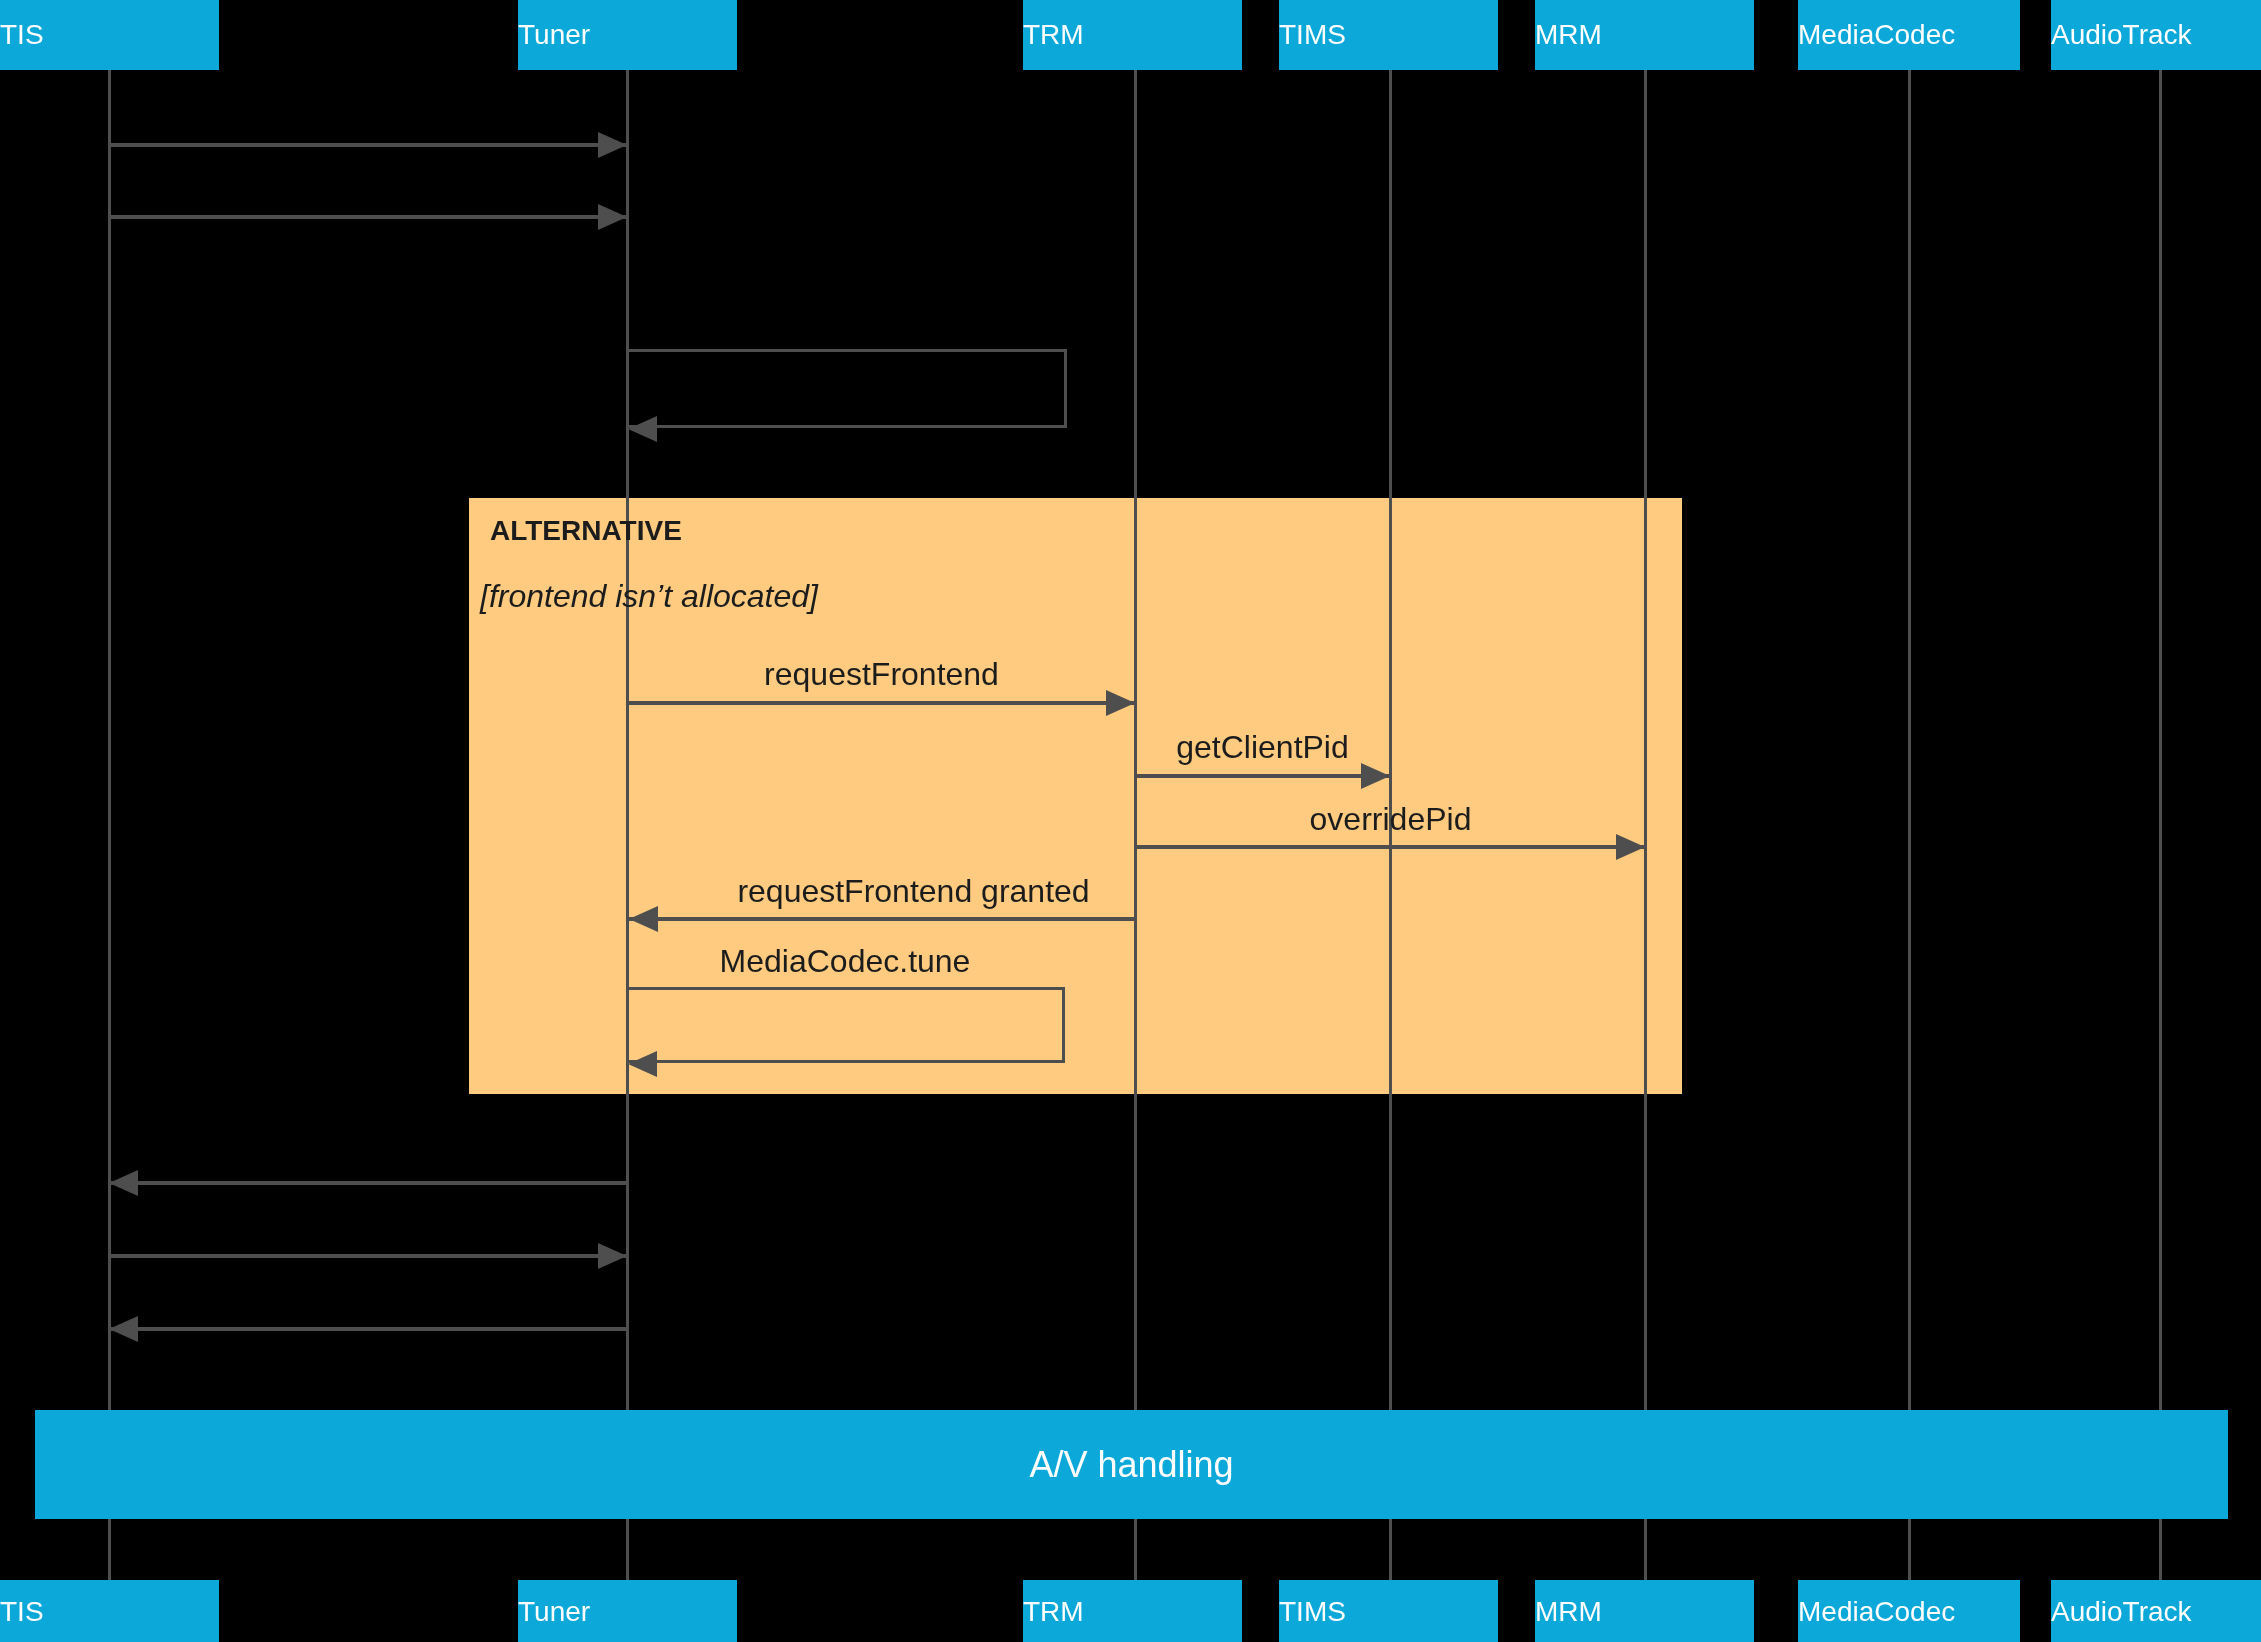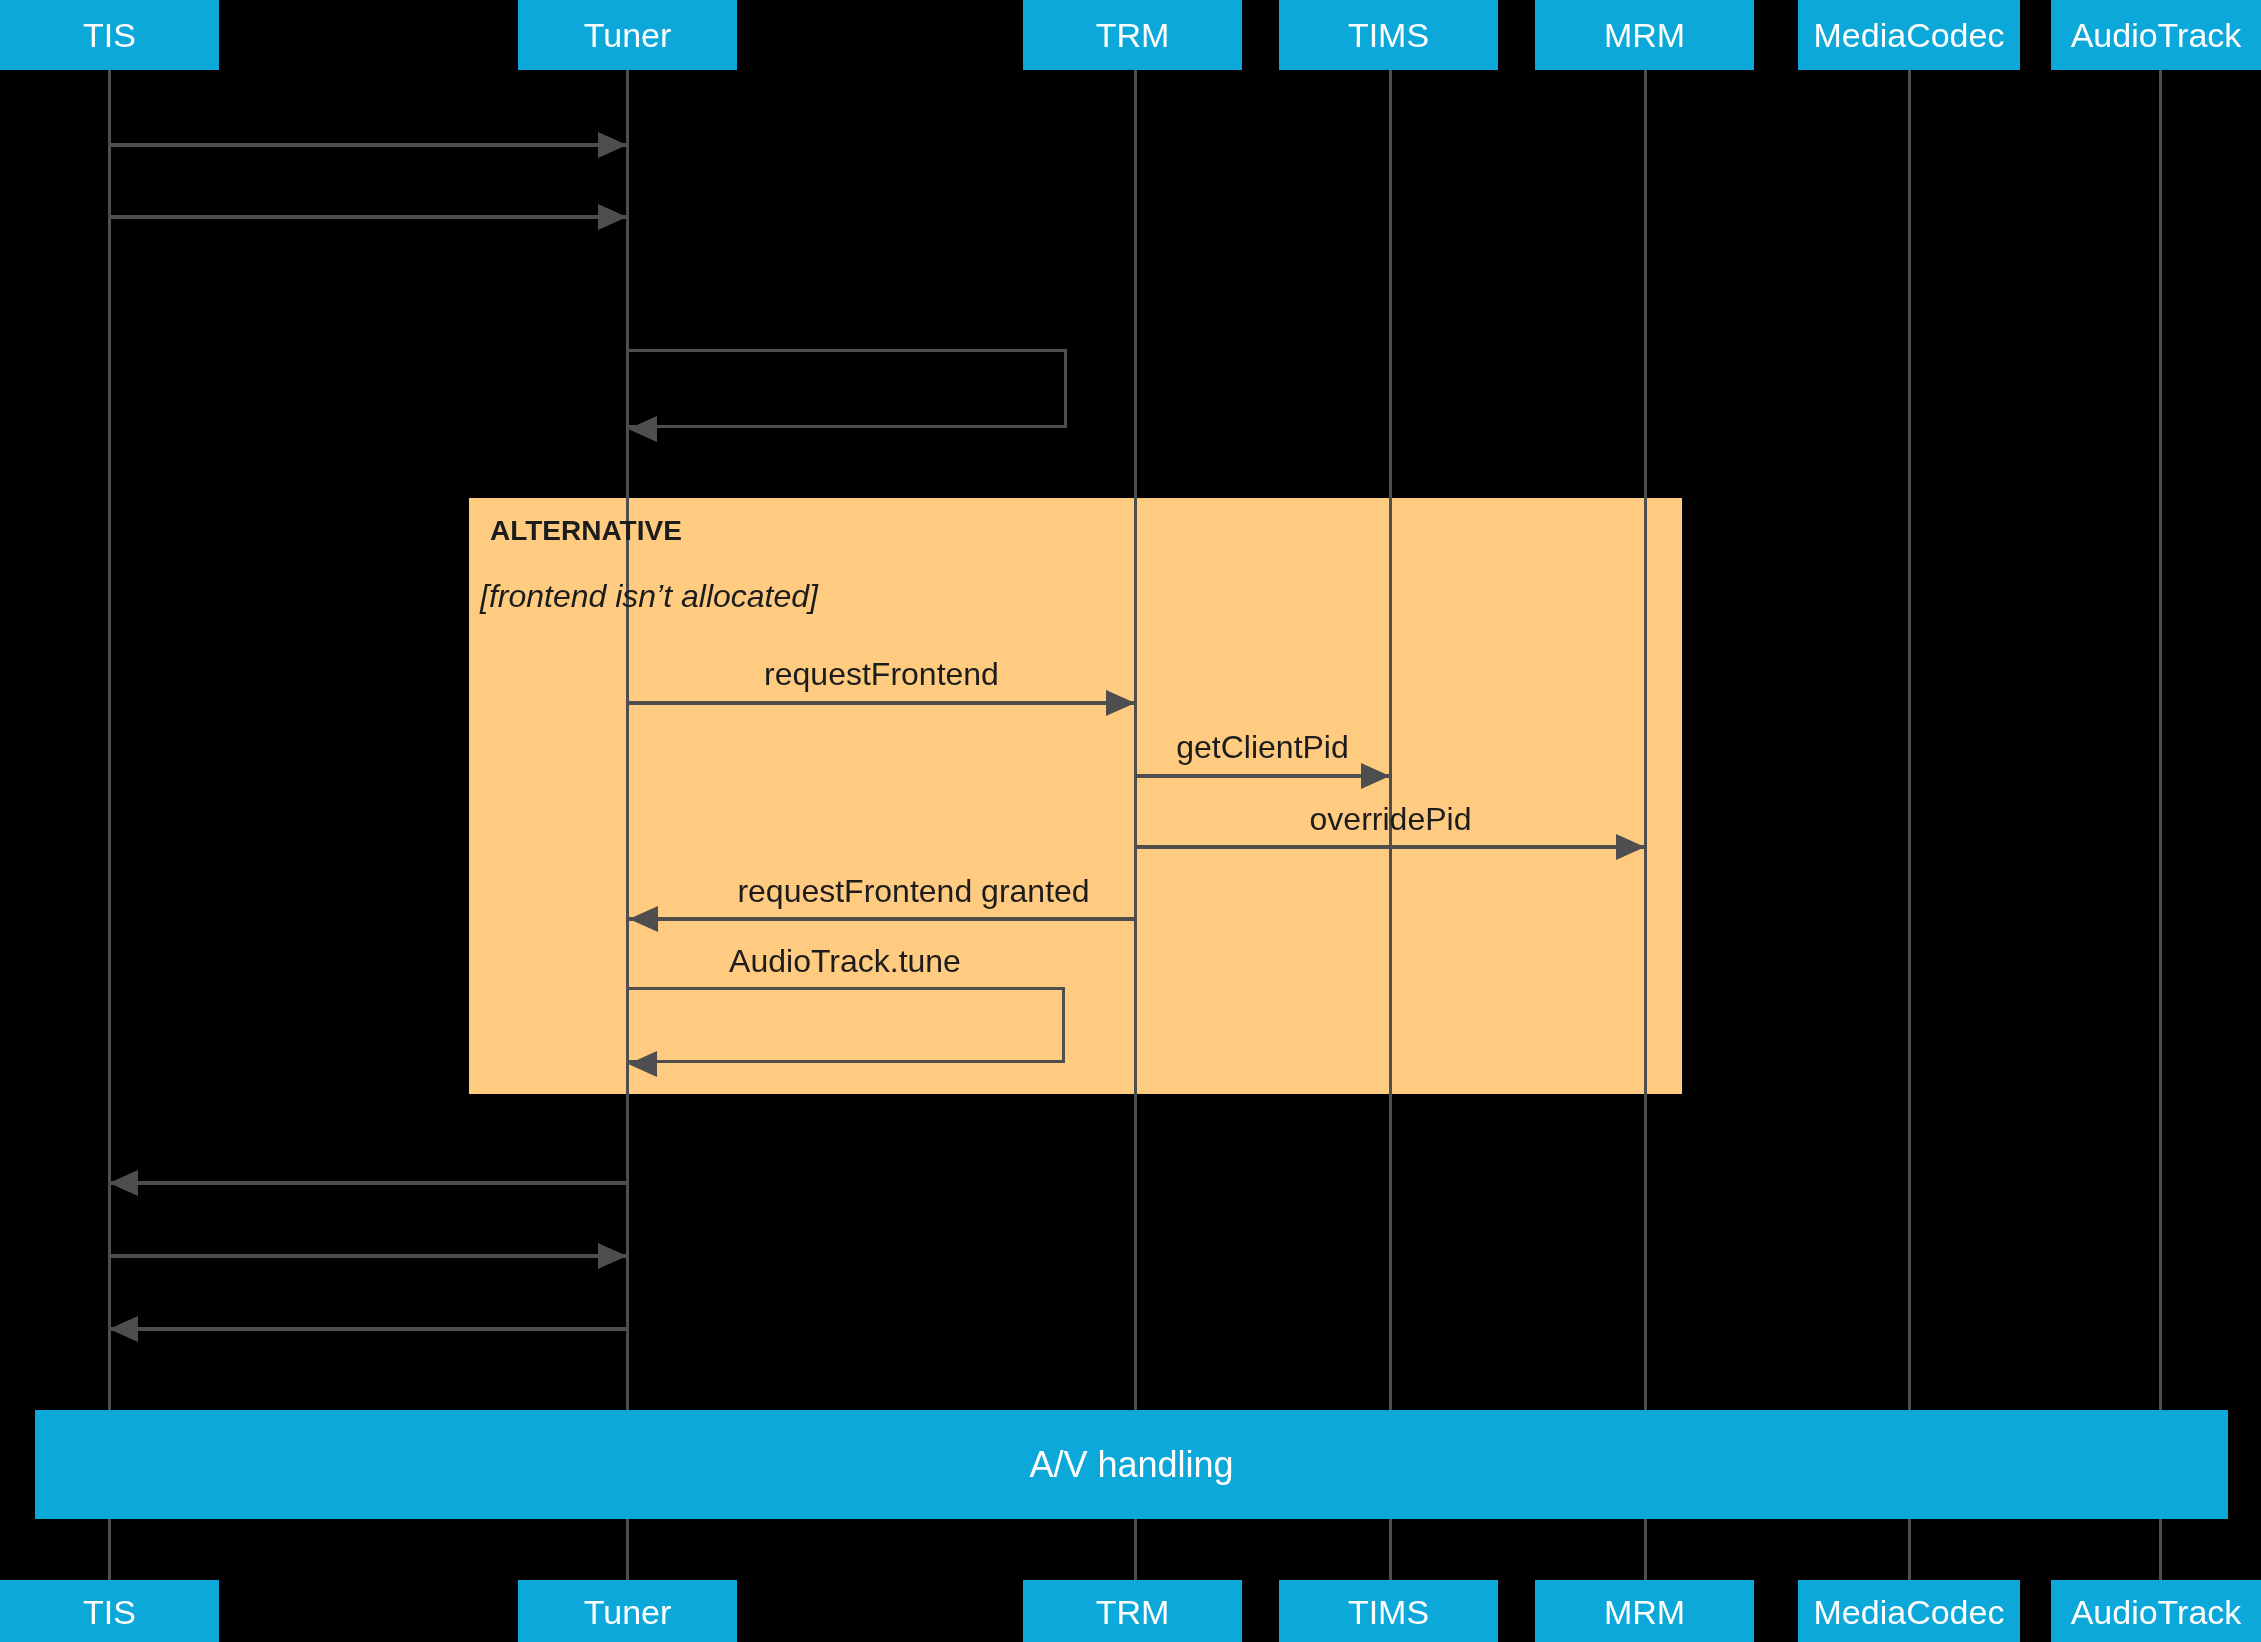--- a/index.html
+++ b/index.html
@@ -23,21 +23,21 @@
   
   .lifeline{
     position:absolute;top:70px;height:1510px;width:2.9px;
     background:var(--c-line);z-index:1;
   }
   
   .pbox{
     position:absolute;height:70px;
     background:var(--c-participant_fill);
     color:var(--c-participant_text);
-    font-size:34px;line-height:70px;text-align:center;
+    font-size:28px;line-height:70px;text-align:left;
     z-index:3;
   }
   .pbox.bottom{top:1580px;height:62px;line-height:64px;}
   .pbox.top{top:0;}
   
   .msg{
     position:absolute;height:3.6px;background:var(--c-line);z-index:4;
   }
   .msg.r::after{
     content:"";position:absolute;right:0;top:50%;transform:translateY(-50%);
@@ -127,21 +127,21 @@
 
   <div class="mlabel" style="left:1135px;top:728px;width:255px">getClientPid</div>
   <div class="msg r" style="left:1136px;top:774px;width:254px"></div>
 
   <div class="mlabel" style="left:1135px;top:800px;width:511px">overridePid</div>
   <div class="msg r" style="left:1136px;top:845px;width:509px"></div>
 
   <div class="mlabel" style="left:660px;top:872px;width:507px">requestFrontend granted</div>
   <div class="msg l" style="left:629px;top:917px;width:506px"></div>
 
-  <div class="mlabel" style="left:628px;top:942px;width:434px">AudioTrack.tune</div>
+  <div class="mlabel" style="left:628px;top:942px;width:434px">MediaCodec.tune</div>
   <div class="loop" style="left:628px;top:987px;width:434px;height:70px"></div>
 
   <div class="msg l" style="left:109px;top:1181px;width:518px"></div>
   <div class="msg r" style="left:109px;top:1254px;width:518px"></div>
   <div class="msg l" style="left:109px;top:1327px;width:518px"></div>
 
   <div class="avbar"><span>A/V handling</span></div>
 
   <div class="pbox bottom" style="left:0;width:219px"><span>TIS</span></div>
   <div class="pbox bottom" style="left:518px;width:219px"><span>Tuner</span></div>

